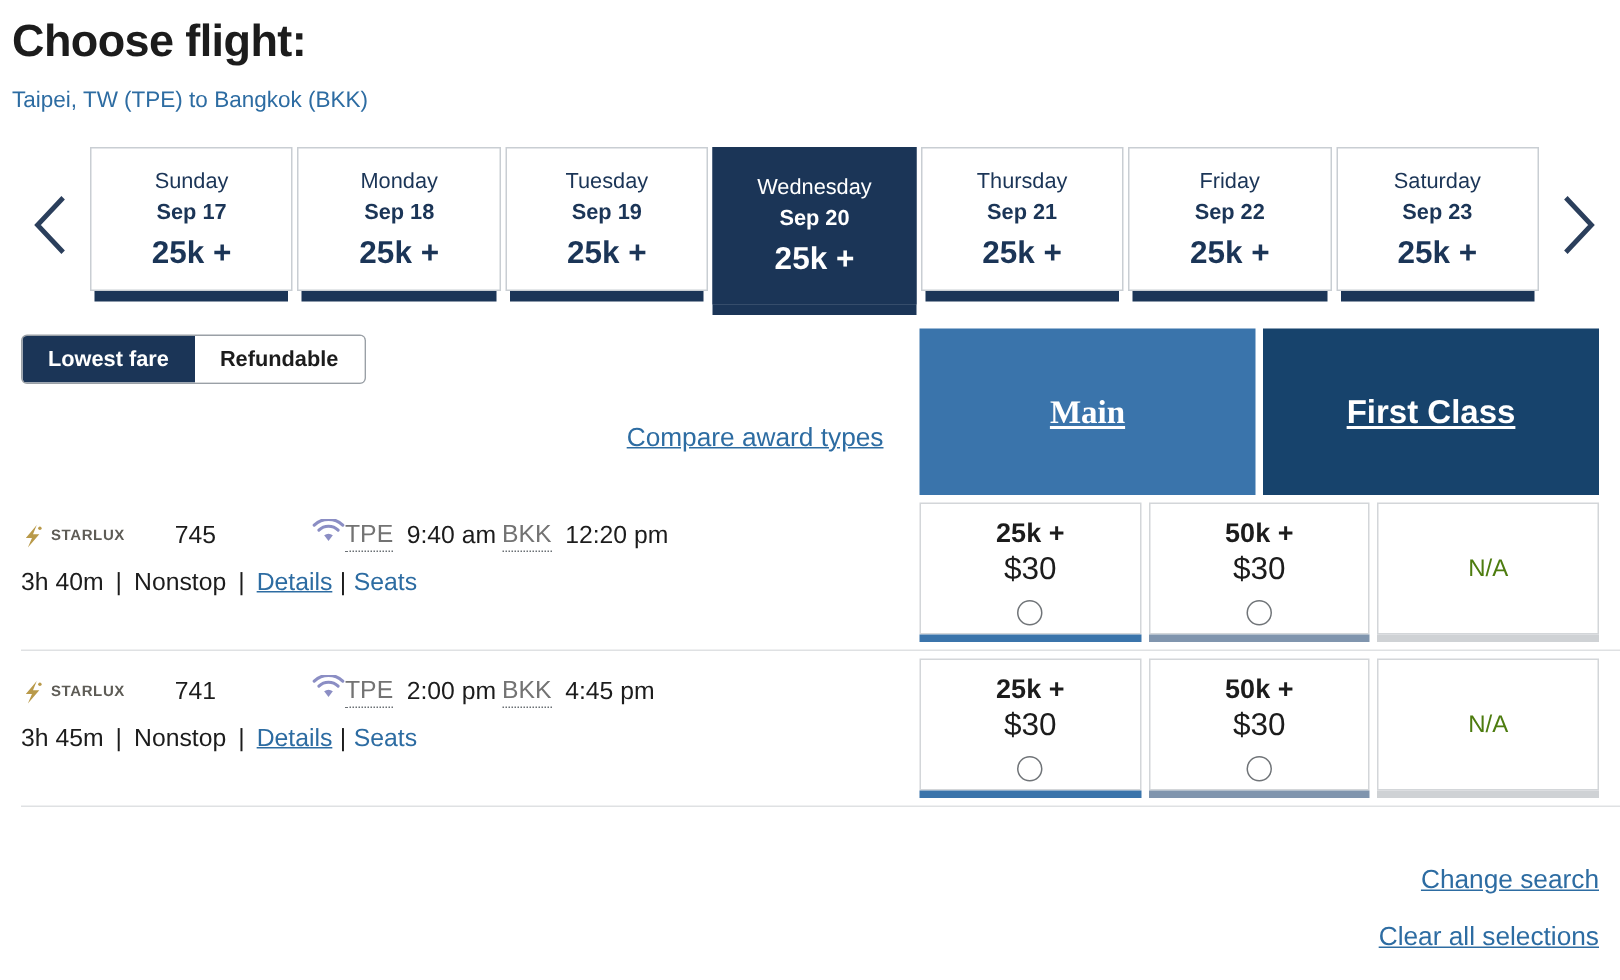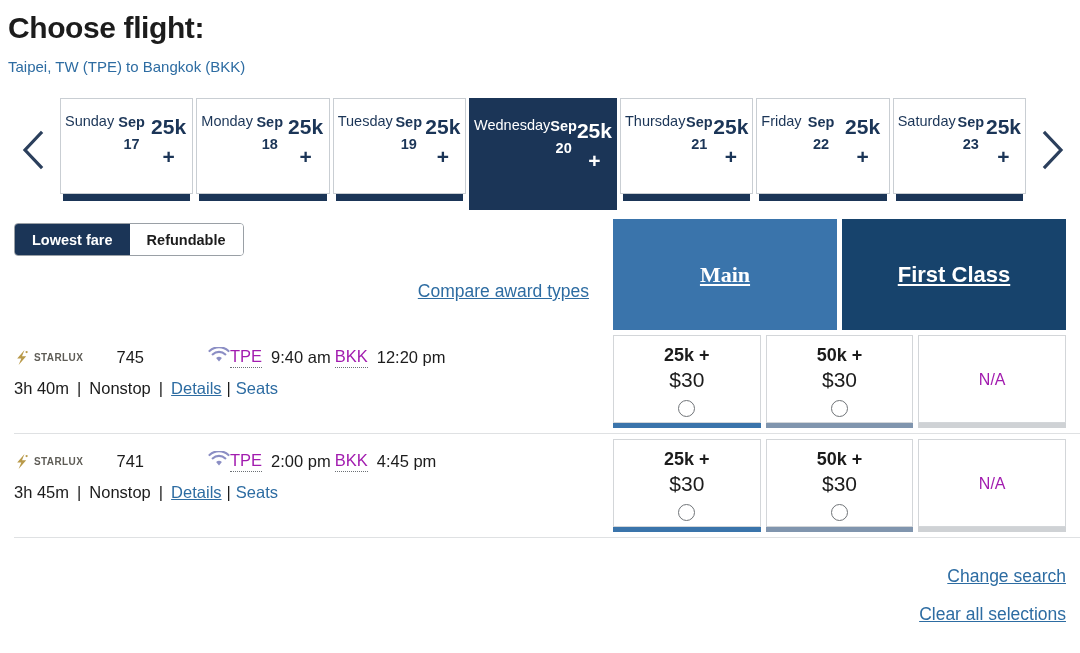--- a/index.html
+++ b/index.html
@@ -59,20 +59,21 @@
     flex-direction: column;
     cursor: pointer;
   }
   .day-card {
     border: 1px solid #c9ced3;
     background: #fff;
     text-align: center;
     padding: 12px 4px 10px;
     height: 96px;
     display: flex;
+    flex-direction: column;
     justify-content: flex-start;
   }
   .day-name { font-size: 14.5px; color: #1b3557; line-height: 20px; }
   .day-date { font-size: 14.5px; color: #1b3557; font-weight: bold; line-height: 22px; }
   .day-price {
     font-size: 21px;
     font-weight: bold;
     color: #1b3557;
     line-height: 30px;
     margin-top: 1px;
@@ -216,21 +217,21 @@
   }
   .flight-num {
     width: 54px;
     flex: 0 0 54px;
     font-size: 16.5px;
     color: #1c1c1c;
   }
   .wifi-cell { width: 86px; flex: 0 0 86px; }
   .seg-code {
     font-size: 16.5px;
-    color: #a21caf;
+    color: #737373;
     border-bottom: 1px dotted #6b7075;
     padding-bottom: 1px;
   }
   .seg-time { font-size: 16.5px; color: #1c1c1c; margin: 0 4px 0 9px; }
   .seg-time.last { margin-right: 0; }
   .fi-line2 {
     font-size: 16.5px;
     color: #1c1c1c;
     margin-top: 9px;
     display: flex;
@@ -285,29 +286,29 @@
     width: 17px;
     height: 17px;
     border: 1.5px solid #707478;
     border-radius: 50%;
     background: #fff;
     margin-top: 8px;
     cursor: pointer;
   }
   .fare-na {
     font-size: 16px;
-    color: #a21caf;
+    color: #4d7c0f;
   }
   .cell-accent { height: 5px; }
 
   
   .footer-links {
     position: absolute;
     right: 14px;
-    bottom: 24px;
+    bottom: 14px;
     text-align: right;
   }
   .footer-link {
     display: block;
     font-size: 17.5px;
     color: #2d6ca2;
     text-decoration: underline;
     cursor: pointer;
     line-height: 30px;
   }

